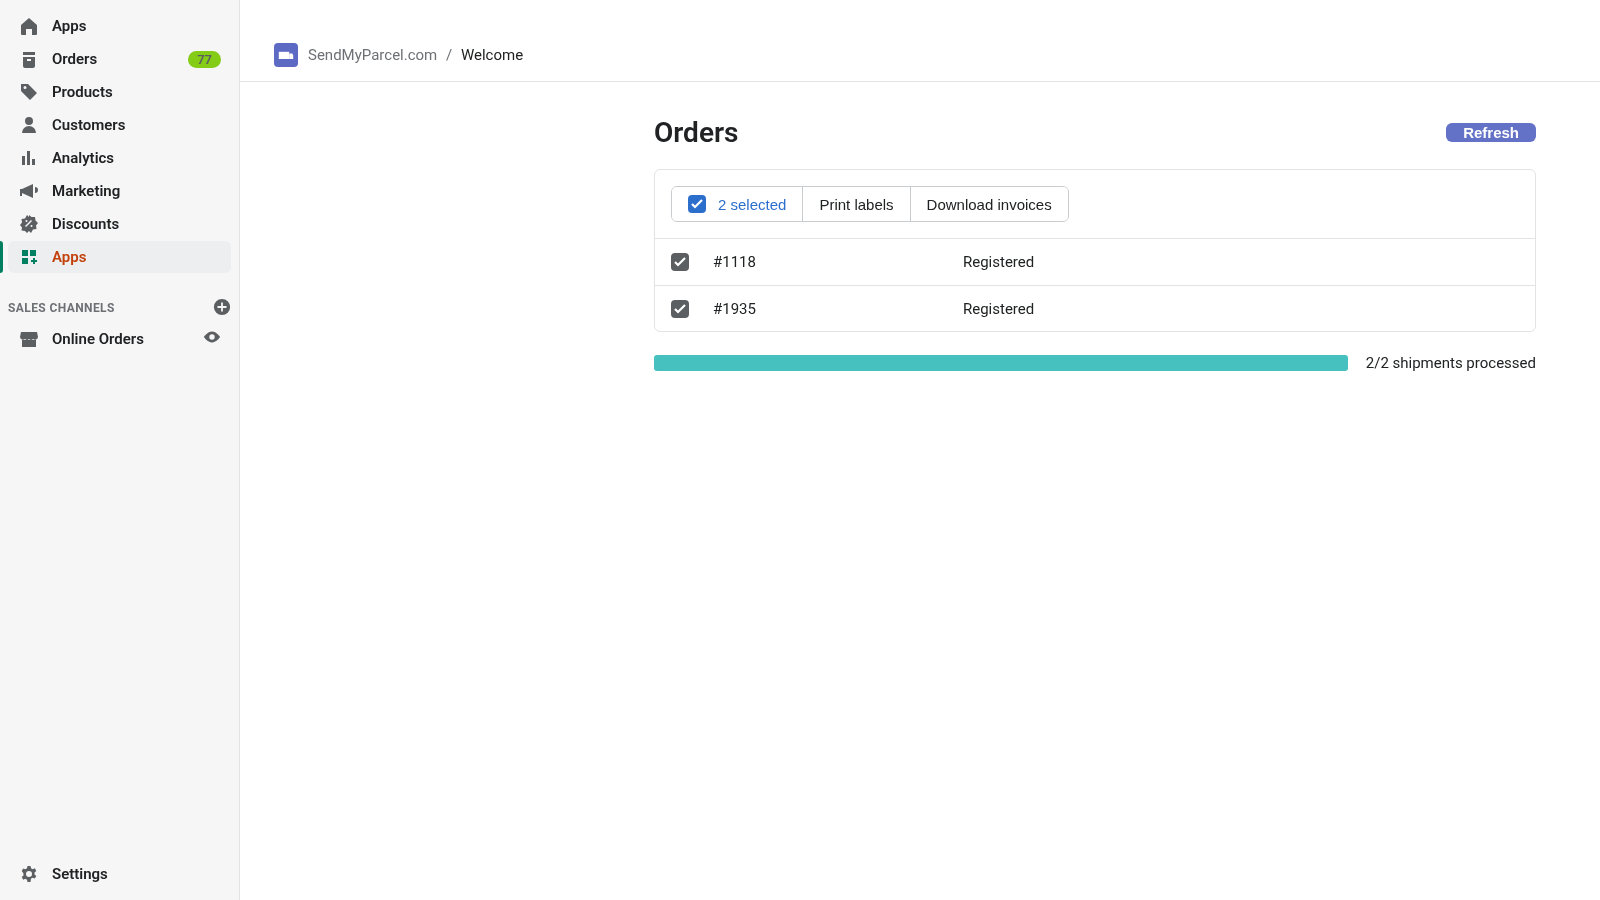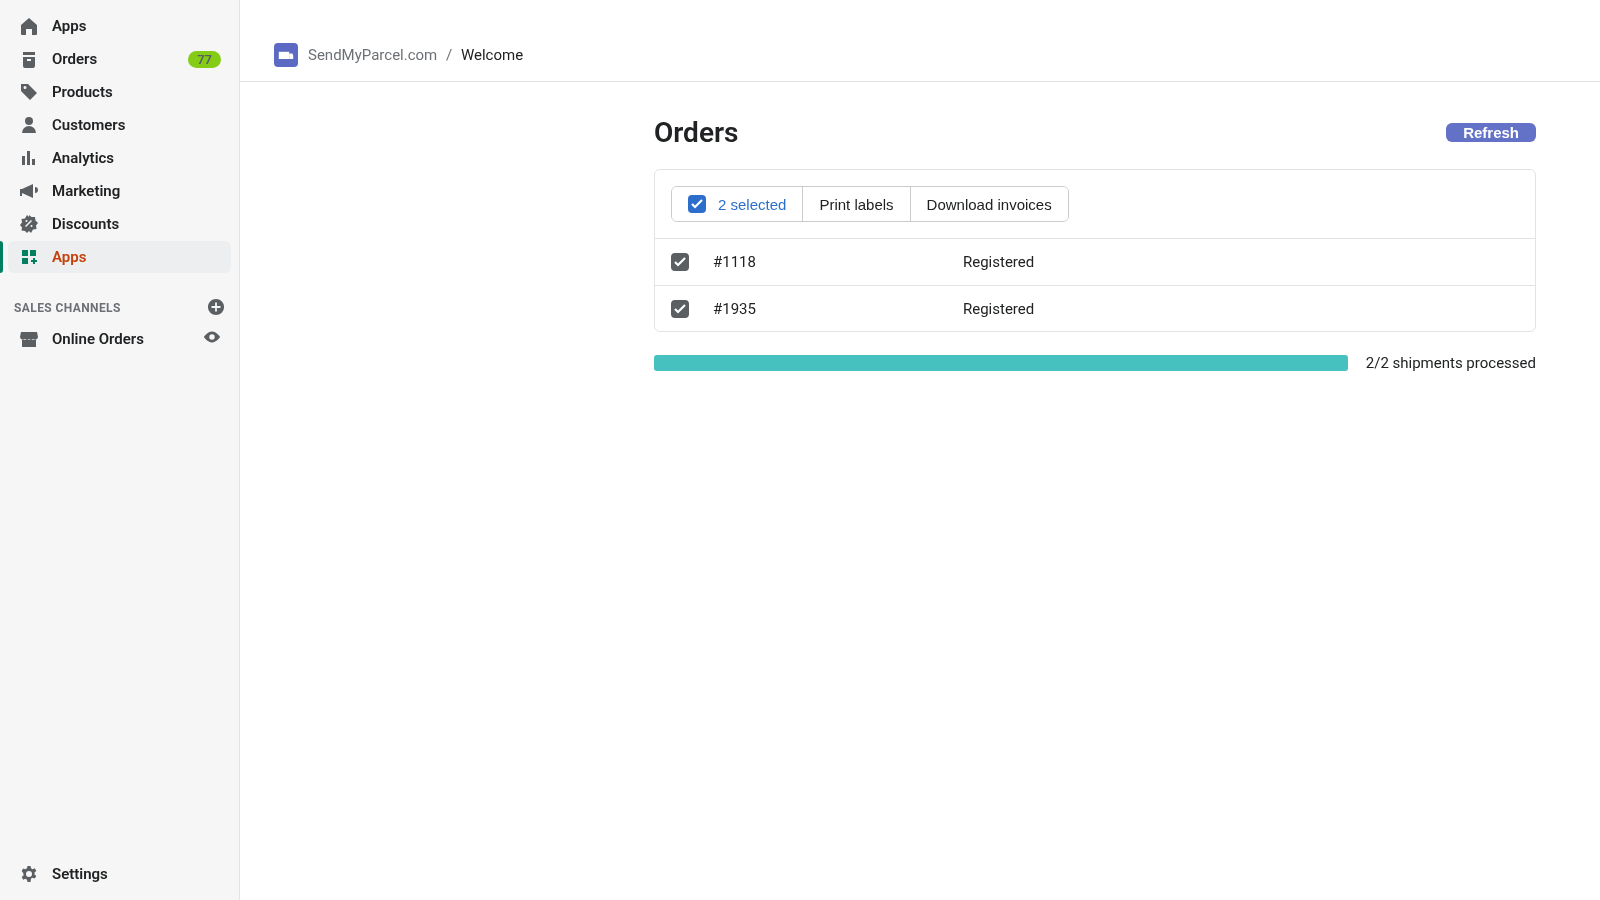--- a/index.html
+++ b/index.html
@@ -15,21 +15,21 @@
   .nav-item .nav-icon { width: 22px; display: flex; justify-content: center; }
   .nav-item .nav-icon svg { width: 20px; height: 20px; fill: #5c5f62; }
   .nav-item .nav-label { margin-left: 12px; font-weight: 600; font-size: 15px; }
   .nav-item.active { background: #edeeef; }
   .nav-item.active .nav-label { color: #c2410c; }
   .nav-item.active .nav-icon svg { fill: #008060; }
   .nav-item.active-bar { position: relative; }
   .nav-item.active-bar::before { content: ""; position: absolute; left: -8px; top: 0; bottom: 0; width: 3px; background: #008060; border-radius: 0 3px 3px 0; }
   .nav-badge { margin-left: auto; background: #84cc16; color: #5c5f62; font-weight: 600; font-size: 13px; border-radius: 12px; padding: 1px 9px; }
 
-  .nav-section-title { display: flex; align-items: center; justify-content: space-between; padding: 0 14px; height: 30px; margin-top: 20px; }
+  .nav-section-title { display: flex; align-items: center; justify-content: space-between; padding: 0 8px; height: 30px; margin-top: 20px; }
   .nav-section-title span { font-size: 12px; font-weight: 700; letter-spacing: .4px; color: #6d7175; text-transform: uppercase; }
   .nav-section-title .sec-icon svg { width: 18px; height: 18px; fill: #5c5f62; }
 
   .nav-item .trailing-icon { margin-left: auto; }
   .nav-item .trailing-icon svg { width: 18px; height: 18px; fill: #5c5f62; }
 
   .sidebar-spacer { flex: 1; }
   .sidebar .settings-item { margin-bottom: 10px; }
 
   

